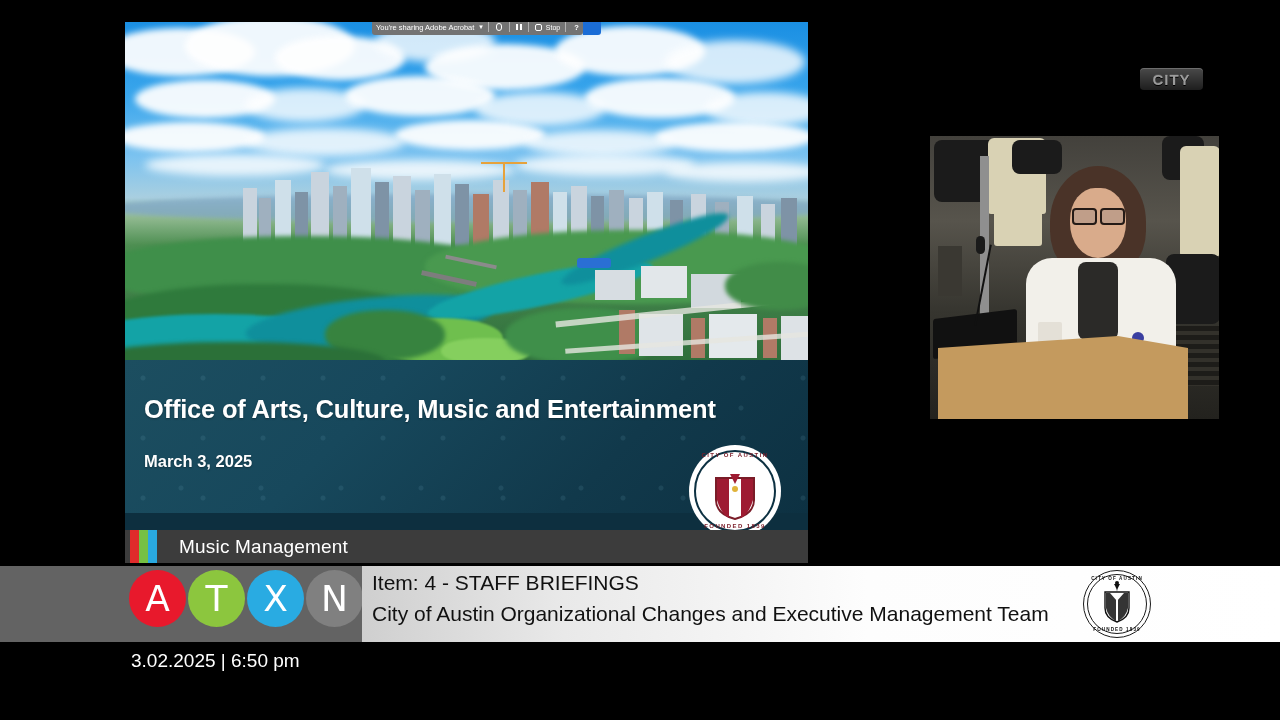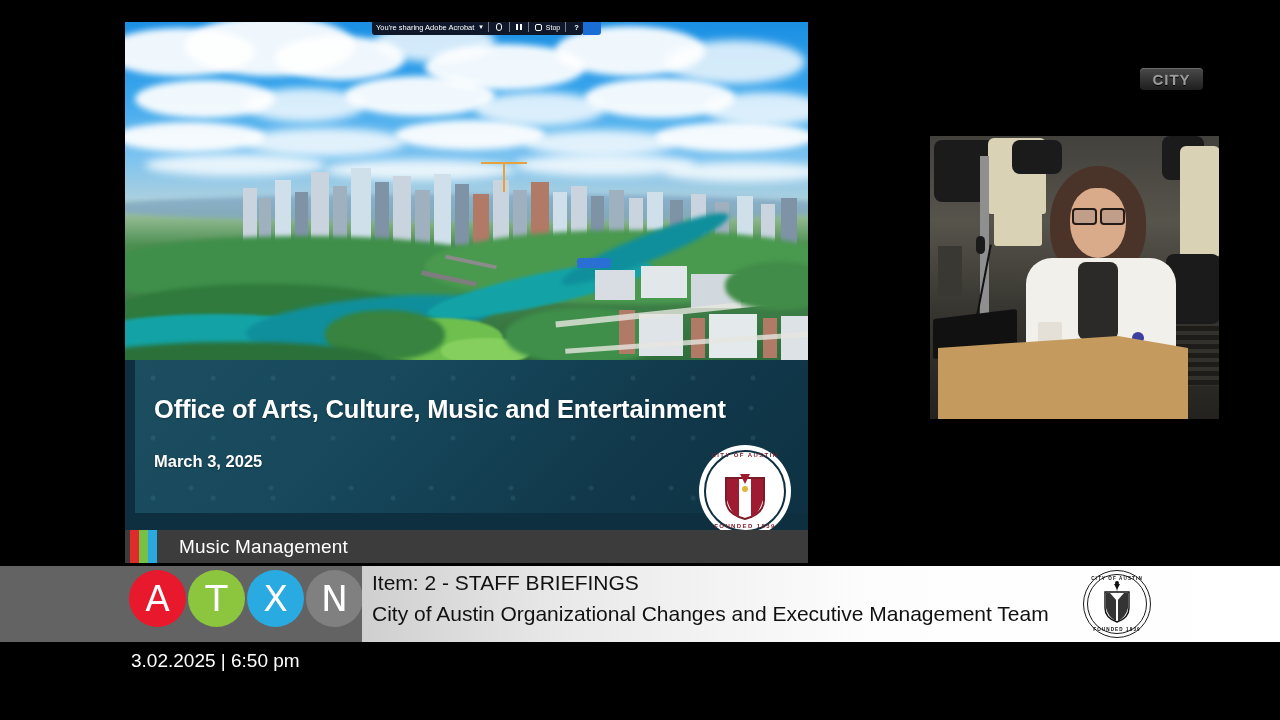--- a/index.html
+++ b/index.html
@@ -21,42 +21,42 @@
   .greens{position:absolute;border-radius:48%;filter:blur(2px);}
   .bldg{position:absolute;background:#c9d4de;}
   .bldg.d{background:#9fb0bf;}
   .bldg.g{background:#cfe0ea;}
   .bldg.t{background:#7e93a6;}
   .bldg.r{background:#b07a66;}
   .park{position:absolute;background:#6fbf4e;border-radius:46%;filter:blur(1px);}
   .road{position:absolute;background:#e6e6e0;opacity:.8;}
 
   
-  .titleblock{position:absolute;left:10px;top:338px;width:683px;height:153px;
+  .titleblock{position:absolute;left:0;top:338px;width:683px;height:153px;
      background:linear-gradient(135deg,#1c4e60 0%,#17485c 35%,#11394b 70%,#0d3142 100%);}
   .tb-texture{position:absolute;inset:0;opacity:.14;
      background:radial-gradient(circle at 30% 30%, #6fa8bd 0 2px, transparent 3px),
                 radial-gradient(circle at 70% 60%, #6fa8bd 0 2px, transparent 3px);
      background-size:60px 60px,80px 80px;}
   .slide-title{position:absolute;left:19px;top:35px;color:#fff;font-size:25.5px;font-weight:700;
      letter-spacing:-.2px;text-shadow:0 1px 2px rgba(0,0,0,.35);white-space:nowrap;}
   .slide-sub{position:absolute;left:19px;top:90px;color:#fff;font-size:16.5px;font-weight:700;line-height:23px;
      text-shadow:0 1px 2px rgba(0,0,0,.35);}
   .slide-seal{position:absolute;left:564px;top:85px;width:92px;height:92px;}
 
   
   .seal-outer{position:absolute;inset:0;border-radius:50%;background:#fff;}
   .seal-ring{position:absolute;left:5px;top:5px;right:5px;bottom:5px;border-radius:50%;border:2px solid #0d3142;}
   .seal-inner{position:absolute;left:9px;top:9px;right:9px;bottom:9px;border-radius:50%;background:#fff;}
   .seal-txt{position:absolute;width:100%;text-align:center;font-size:6px;font-weight:700;color:#7a1c28;letter-spacing:1.4px;}
   .shield{position:absolute;left:50%;top:32%;transform:translateX(-50%);width:46px;height:46px;}
 
   
   .sharebar{position:absolute;left:372px;top:19px;height:16px;display:flex;align-items:center;
-     background:#0f172a;border-radius:3px;padding:0 4px;gap:5px;}
+     background:#737373;border-radius:3px;padding:0 4px;gap:5px;}
   .sb-text{color:#fff;font-size:7.5px;white-space:nowrap;}
   .sb-chev{color:#fff;font-size:7px;}
   .sb-div{width:1px;height:10px;background:rgba(255,255,255,.45);}
   .sb-btn{display:flex;align-items:center;gap:2px;color:#fff;font-size:7px;}
   .sb-ic{width:8px;height:8px;display:inline-block;position:relative;}
   .ic-mic{border-radius:3px 3px 3px 3px;border:1px solid #fff;width:4px;height:6px;margin:1px 2px;}
   .ic-pause:before,.ic-pause:after{content:"";position:absolute;top:1px;width:2px;height:6px;background:#fff;}
   .ic-pause:before{left:1px;} .ic-pause:after{left:5px;}
   .ic-stop{border:1.2px solid #fff;border-radius:2px;width:5px;height:5px;margin:1.5px;}
   .sb-help{color:#fff;font-size:7.5px;font-weight:700;padding-left:3px;}
@@ -308,21 +308,21 @@
   <div class="grayband"></div>
 
   <div class="atxn">
     <div class="circ" style="background:#e8192c">A</div>
     <div class="circ" style="background:#8cc63e">T</div>
     <div class="circ" style="background:#29abe2">X</div>
     <div class="circ" style="background:#808080">N</div>
   </div>
 
   <div class="infopanel">
-    <div class="ip-line1">Item: 2 - STAFF BRIEFINGS</div>
+    <div class="ip-line1">Item: 4 - STAFF BRIEFINGS</div>
     <div class="ip-line2">City of Austin Organizational Changes and Executive Management Team</div>
   </div>
 
   <div class="bwseal">
     <div class="bw-o"></div>
     <div class="bw-i"></div>
     <div class="bw-txt" style="top:6px;">CITY OF AUSTIN</div>
     <div class="bw-txt" style="bottom:6px;">FOUNDED 1839</div>
     <svg viewBox="0 0 68 68" style="position:absolute;inset:0;">
       <path d="M22 22 H46 V38 Q46 48 34 52 Q22 48 22 38 Z" fill="#fff" stroke="#111" stroke-width="1.4"></path>

